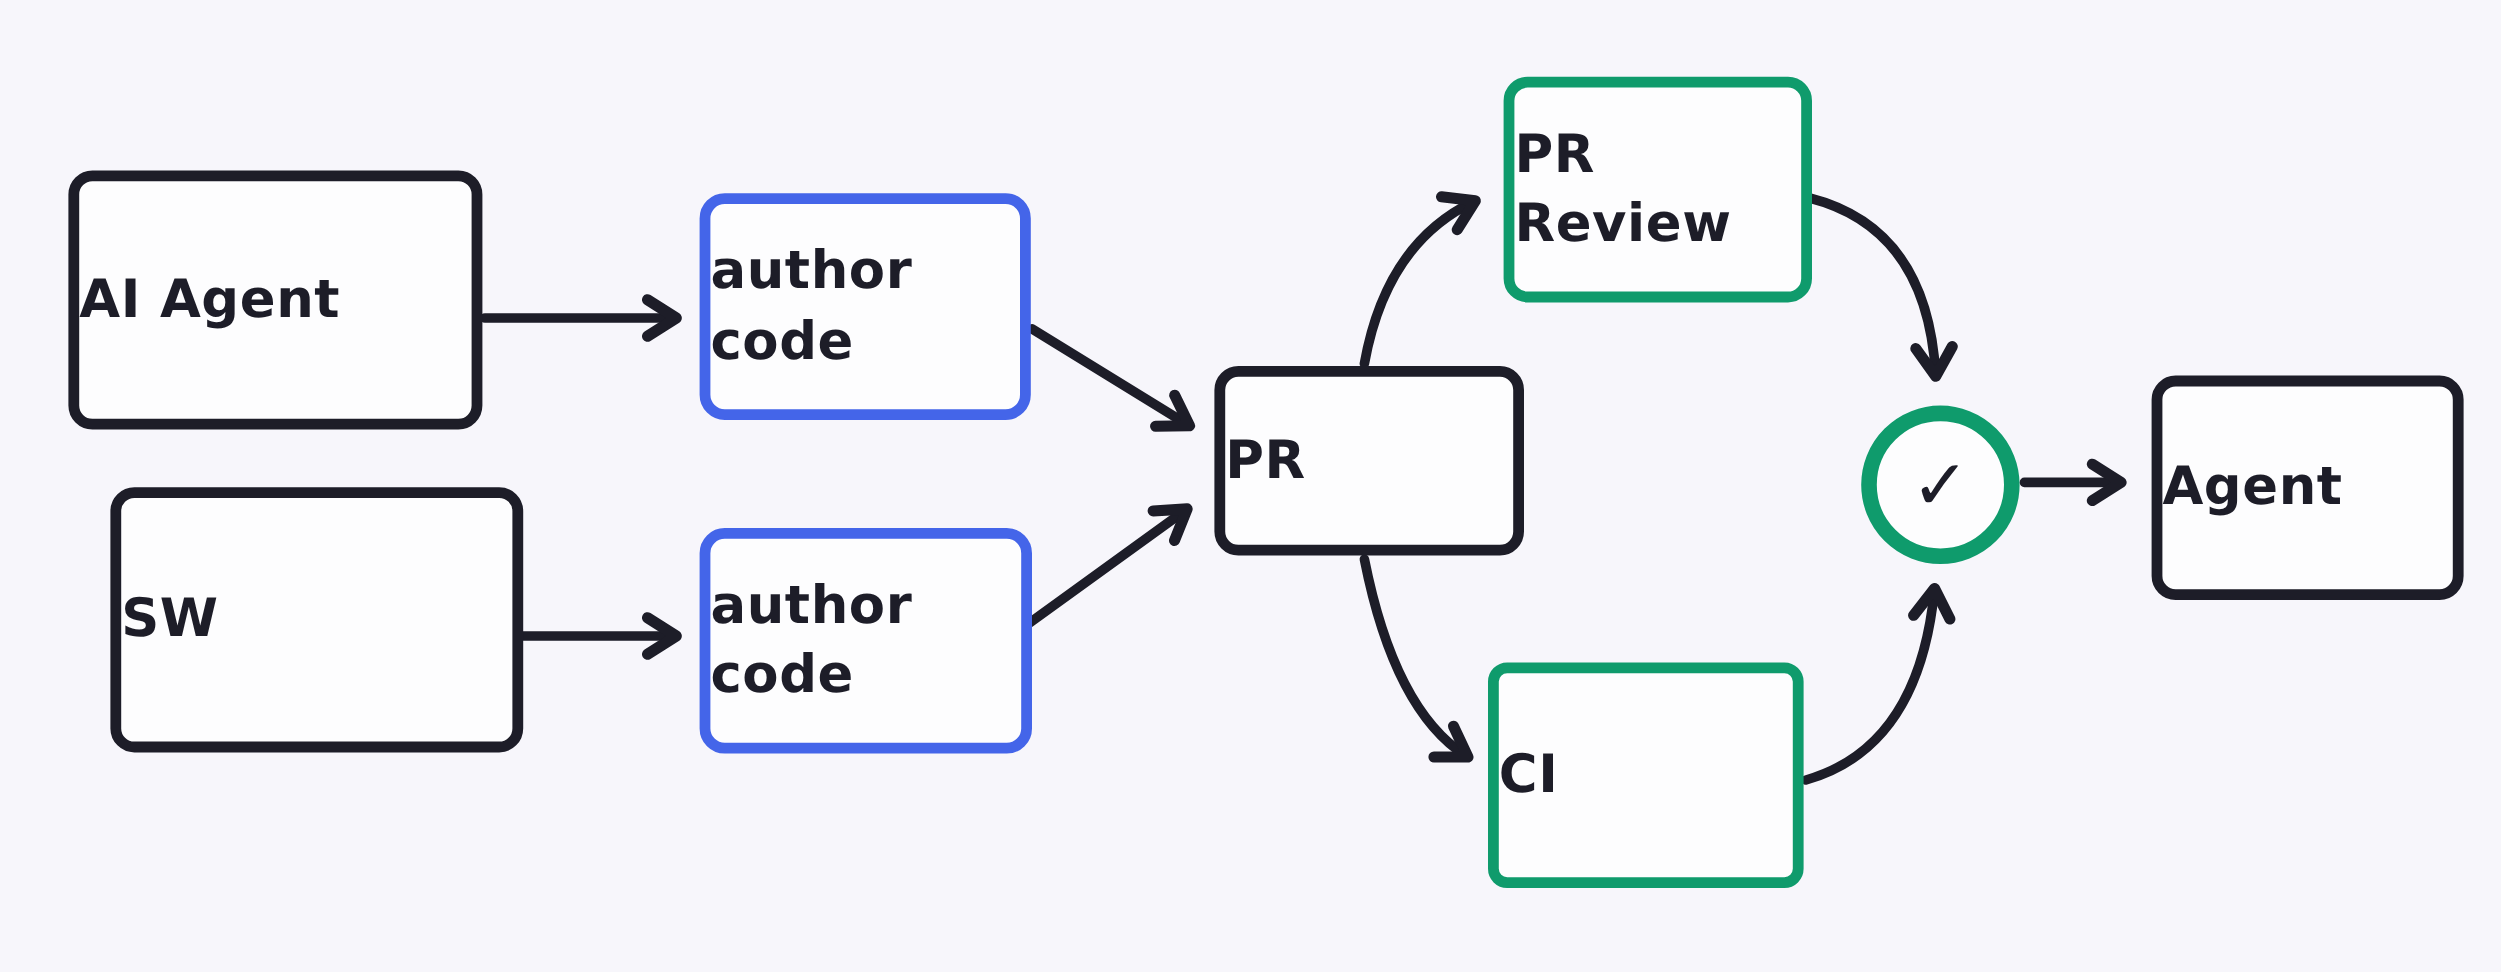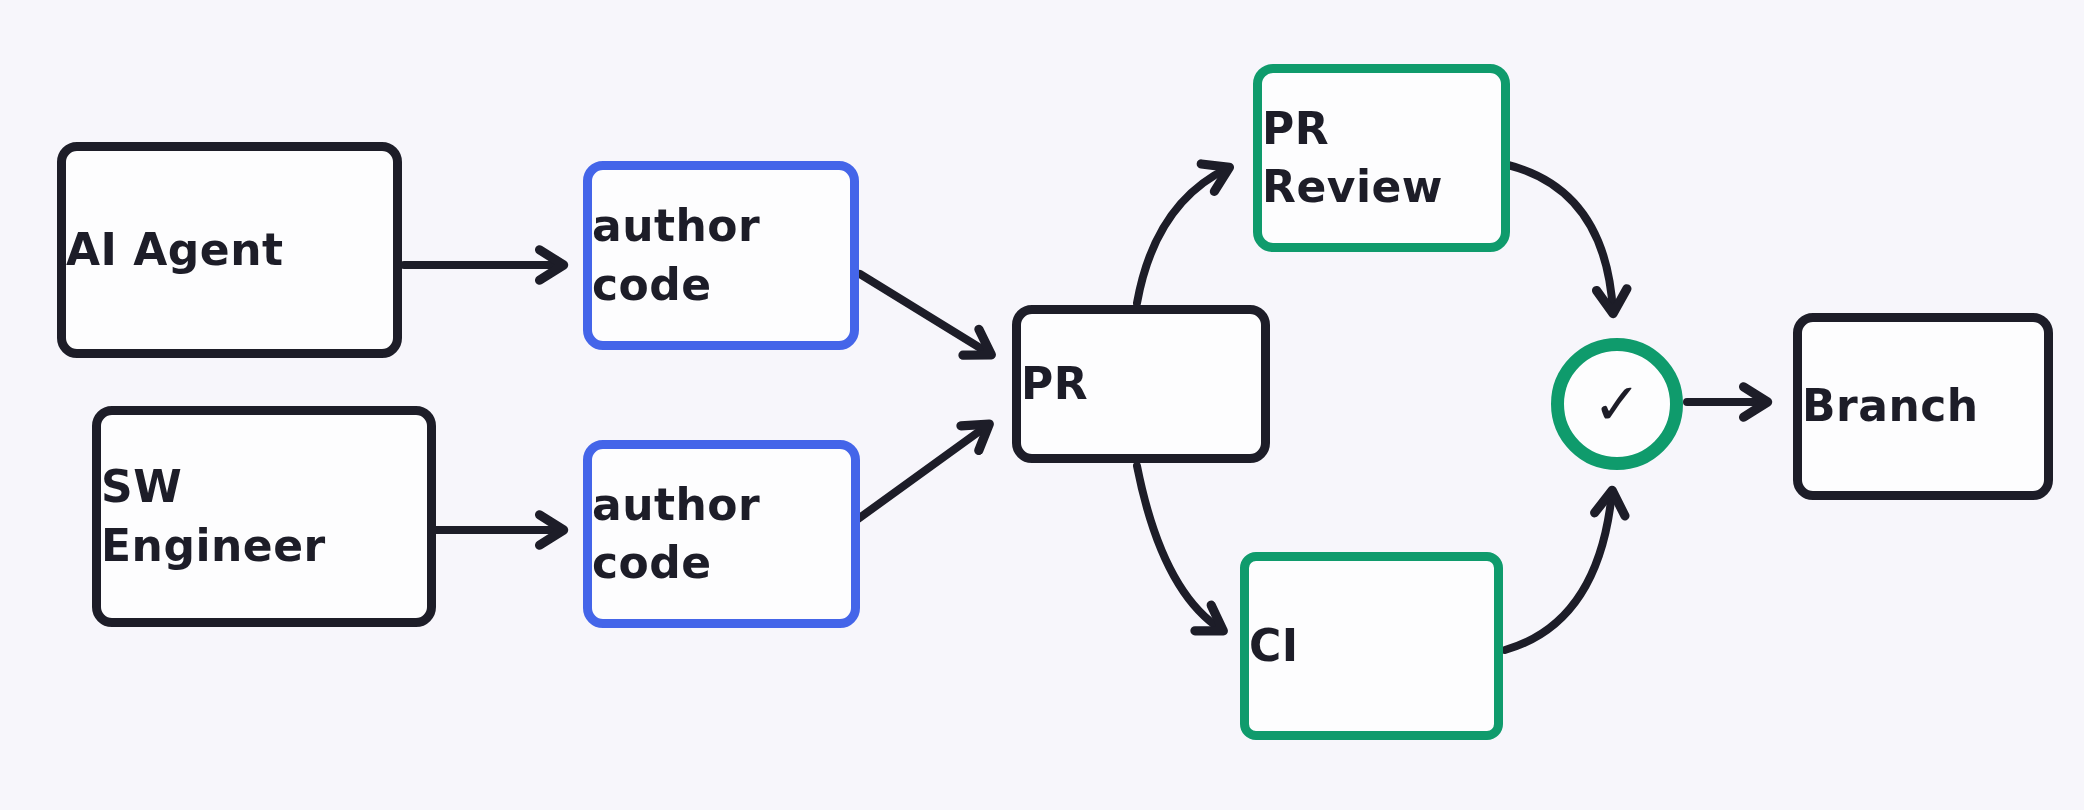--- a/index.html
+++ b/index.html
@@ -39,21 +39,21 @@
     flex-direction:column;
     align-items:flex-start;
     justify-content:center;
     text-align:center;
     color:var(--text);
     font-weight:700;
     font-size:44px;
     line-height:1.32;
     letter-spacing:0.5px;
   }
-  .node.blue{border-color:var(--stroke-blue);}
+  .node.blue{border-color:var(--stroke-blue);border-radius:21px;}
   .node.green{border-color:var(--stroke-green);}
   .check-circle{
     position:absolute;
     width:132px;height:132px;
     border:13px solid var(--stroke-green);
     border-radius:50%;
     background:var(--node-fill);
     display:flex;align-items:center;justify-content:center;
     color:var(--stroke-black);
     font-size:58px;
@@ -81,21 +81,20 @@
     <path class="edge" d="M1505,650 Q1599,623 1612,492" marker-end="url(#arrowhead)"></path>
     <path class="edge" d="M1687,402 L1766,402" marker-end="url(#arrowhead)"></path>
   </svg>
 
   <div class="node" style="left:57px;top:142px;width:345px;height:216px;">
     <span>AI Agent</span>
   </div>
 
   <div class="node" style="left:60px;top:406px;width:344px;height:221px;margin-left:32px;">
     <span>SW</span>
-    <span>Engineer</span>
   </div>
 
   <div class="node blue" style="left:583px;top:161px;width:276px;height:189px;">
     <span>author</span>
     <span>code</span>
   </div>
 
   <div class="node blue" style="left:583px;top:440px;width:277px;height:188px;">
     <span>author</span>
     <span>code</span>
@@ -112,16 +111,16 @@
 
   <div class="node green" style="left:1240px;top:552px;width:263px;height:188px;border-radius:16px;">
     <span>CI</span>
   </div>
 
   <div class="check-circle" style="left:1551px;top:338px;">
     <span>✓</span>
   </div>
 
   <div class="node" style="left:1793px;top:313px;width:260px;height:187px;">
-    <span>Branch</span>
+    <span>Agent</span>
   </div>
 
 </div>
 
 </body></html>

